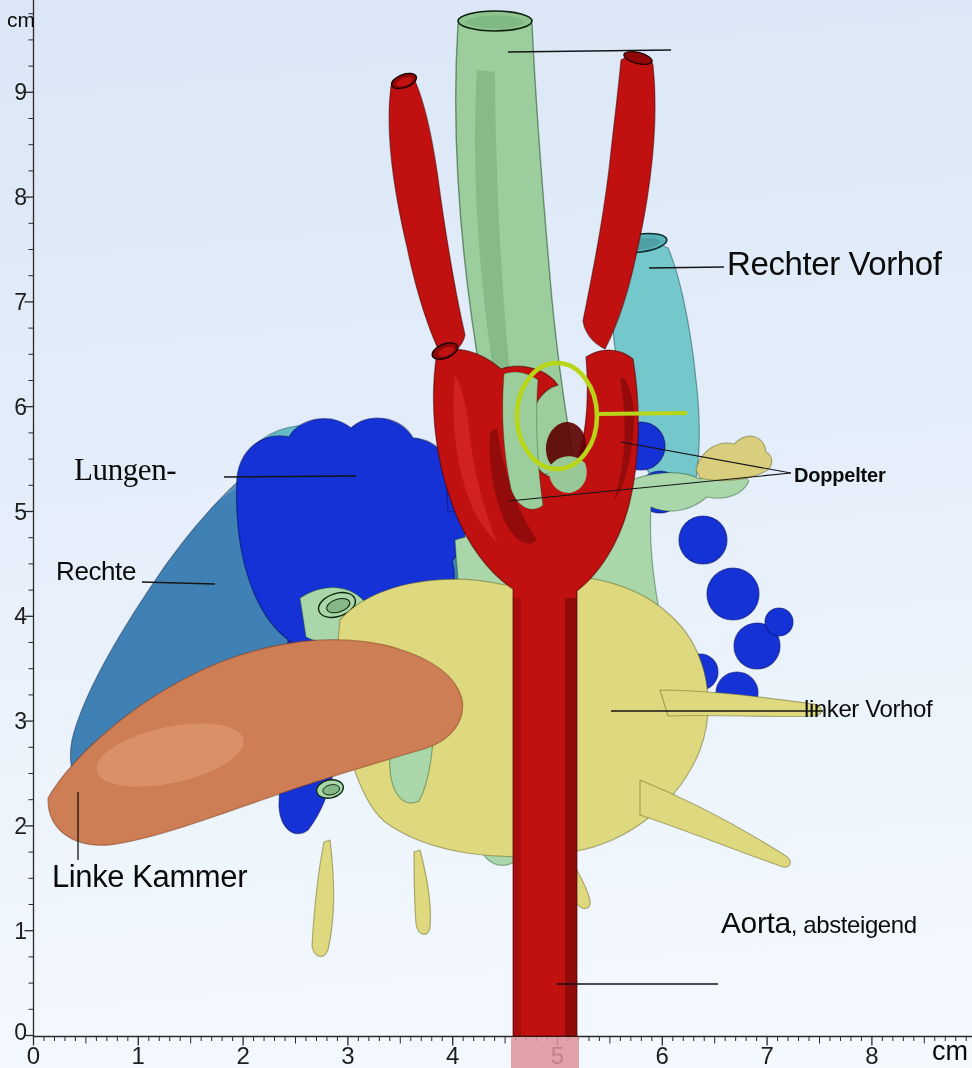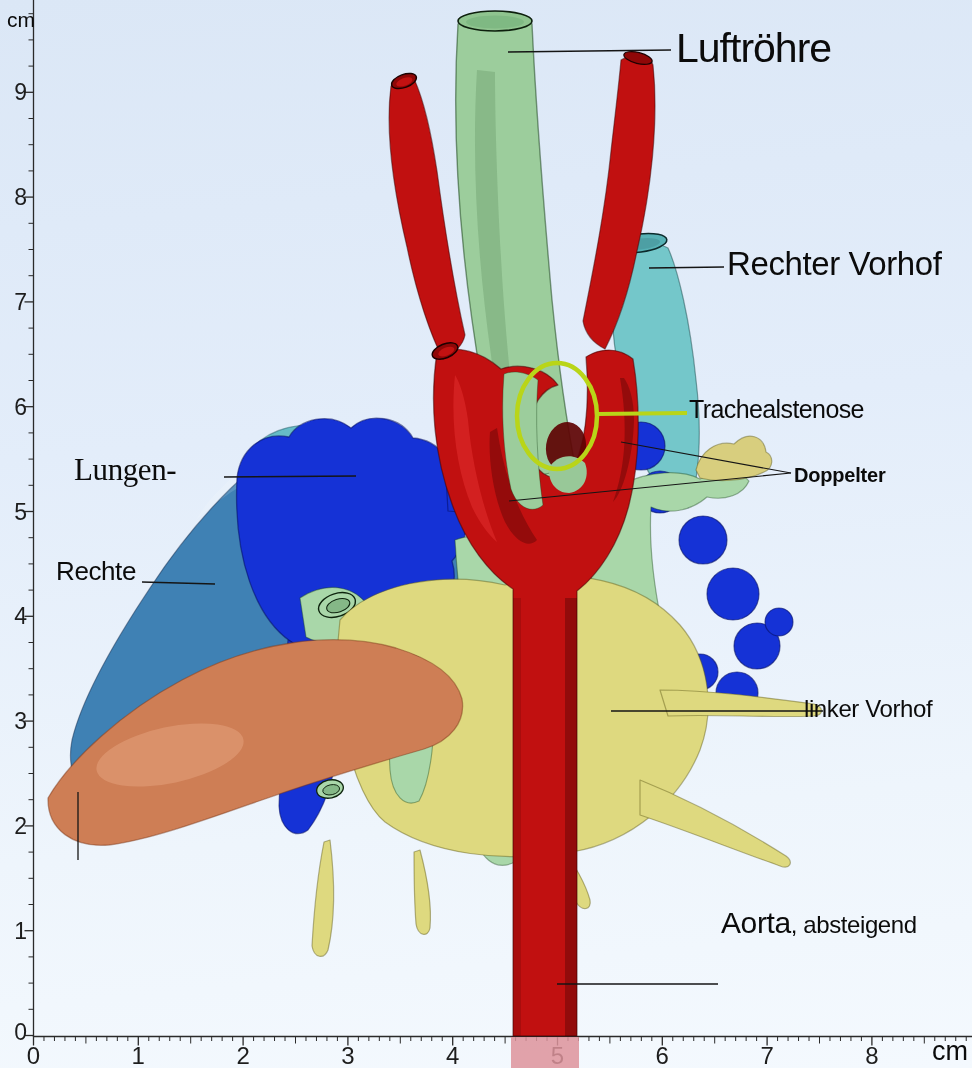--- a/index.html
+++ b/index.html
@@ -312,32 +312,31 @@
     <line x1="621" y1="442" x2="791" y2="473" stroke-width="1.1"></line>
     <line x1="509" y1="501" x2="791" y2="473" stroke-width="1.1"></line>
     <line x1="224" y1="477" x2="356" y2="476"></line>
     <line x1="142" y1="582" x2="215" y2="584"></line>
     <line x1="611" y1="711" x2="823" y2="711"></line>
     <line x1="78" y1="792" x2="78" y2="860"></line>
     <line x1="557" y1="984" x2="718" y2="984"></line>
   </g>
 </svg>
 
-<div class="lbl" id="lbl-luftroehre">Luftröhre</div>
 <div class="lbl" id="lbl-rechter-vorhof">Rechter Vorhof</div>
-<div class="lbl" id="lbl-trachealstenose">Trachealstenose</div>
 <div class="lbl" id="lbl-doppelter">
   <span>Doppelter</span>
 </div>
 <div class="lbl" id="lbl-lungenschlagader">
   <span>Lungen-</span>
 </div>
 <div class="lbl" id="lbl-rechte-kammer">
   <span>Rechte</span>
 </div>
 <div class="lbl" id="lbl-linker-vorhof">linker Vorhof</div>
+<div class="lbl" id="lbl-linke-kammer">Linke Kammer</div>
 <div class="lbl" id="lbl-aorta">
   <span>Aorta</span><span class="suffix">, absteigend</span>
 </div>
 <div class="lbl" id="lbl-y-unit">cm</div>
 <div class="lbl" id="lbl-x-unit">cm</div>
 
 </div>
 
 </body></html>

